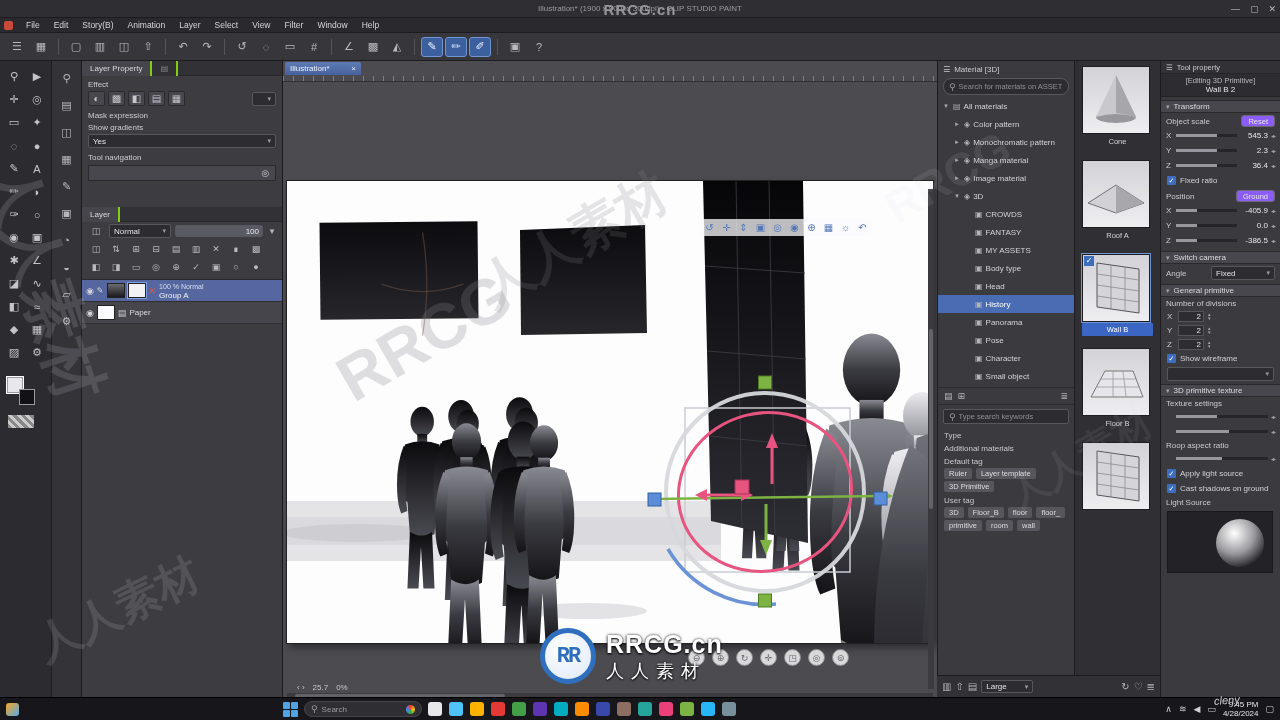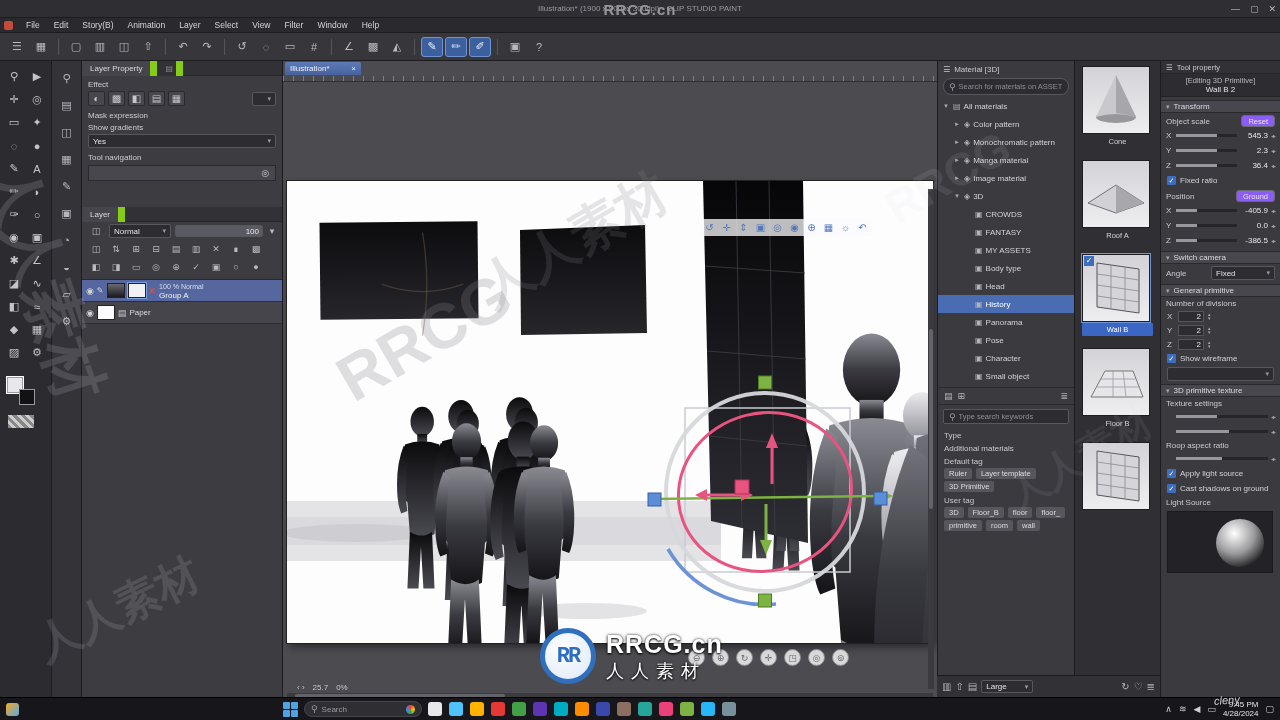--- a/index.html
+++ b/index.html
@@ -27,21 +27,21 @@
   .swatch{position:absolute;width:16px;height:16px;border:1px solid #9a9aa0;}
   #swatch-fg{left:7px;top:316px;background:#e8e8ec;outline:1px solid #fff;}
   #swatch-bg{left:19px;top:328px;background:#121214;}
   #checker{position:absolute;left:8px;top:354px;width:26px;height:13px;background:
     repeating-linear-gradient(45deg,#888 0 3px,#ccc 3px 6px);}
   #substrip{position:absolute;left:52px;top:61px;width:30px;height:636px;background:#333338;border-right:1px solid #1c1c20;display:flex;flex-direction:column;align-items:center;padding-top:8px;gap:9px;}
   .sub-btn{width:20px;height:18px;display:flex;align-items:center;justify-content:center;color:#b5b5bb;font-size:11px;}
 
   #leftpanel{position:absolute;left:82px;top:61px;width:201px;height:636px;background:#3c3c41;border-right:1px solid #1c1c20;}
   .ptab-row{display:flex;height:15px;background:#313136;border-bottom:1px solid #26262a;}
-  .ptab{padding:0 8px;font-size:8px;color:#d9d9dd;background:#45454b;height:15px;line-height:15px;border-right:7px solid #84cc16;}
+  .ptab{padding:0 8px;font-size:8px;color:#d9d9dd;background:#45454b;height:15px;line-height:15px;border-right:2px solid #84cc16;}
   .ptab.ghost{width:26px;color:#8c8c92;background:#313136;text-align:center;}
   .plabel{font-size:8px;color:#cdcdd2;padding:4px 6px 1px;}
   .fxrow{display:flex;align-items:center;gap:3px;padding:1px 6px;}
   .fx-icon{width:17px;height:15px;display:flex;align-items:center;justify-content:center;background:#47474d;border:1px solid #2a2a2e;color:#c6c6cb;font-size:10px;border-radius:2px;}
   .dd{background:#2d2d31;border:1px solid #57575d;border-radius:2px;display:flex;align-items:center;justify-content:space-between;padding:0 4px;font-size:8px;color:#e2e2e6;height:14px;}
   .dd .caret{color:#9a9aa0;font-size:7px;}
   .navbox{margin:2px 6px;height:16px;background:#47474d;border:1px solid #2a2a2e;display:flex;align-items:center;justify-content:flex-end;padding:0 6px;color:#c9c9ce;}
 
   #layerpanel{margin-top:26px;}
   .blendrow{display:flex;align-items:center;gap:4px;padding:2px 5px;}

